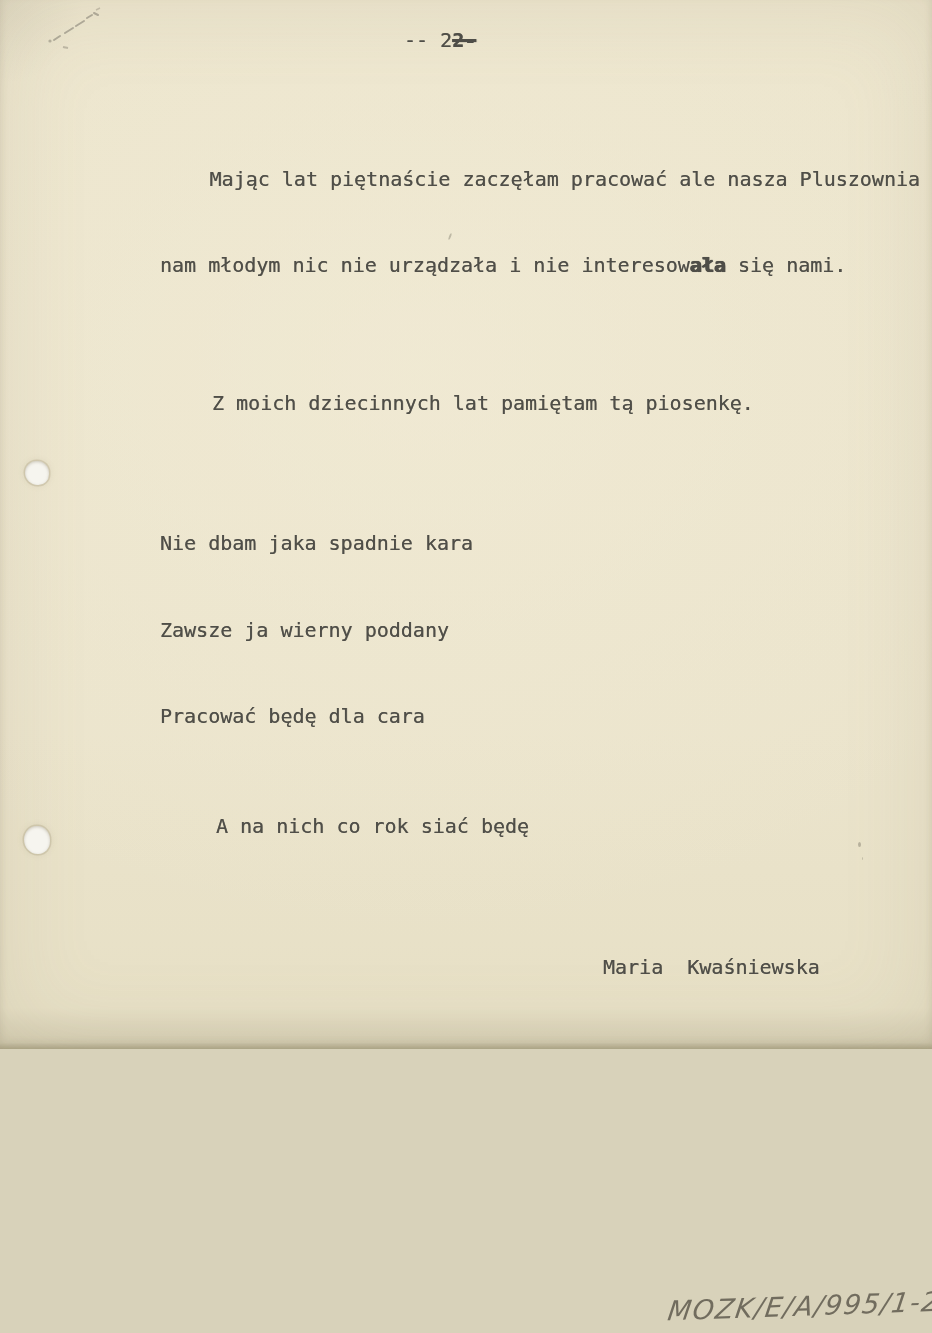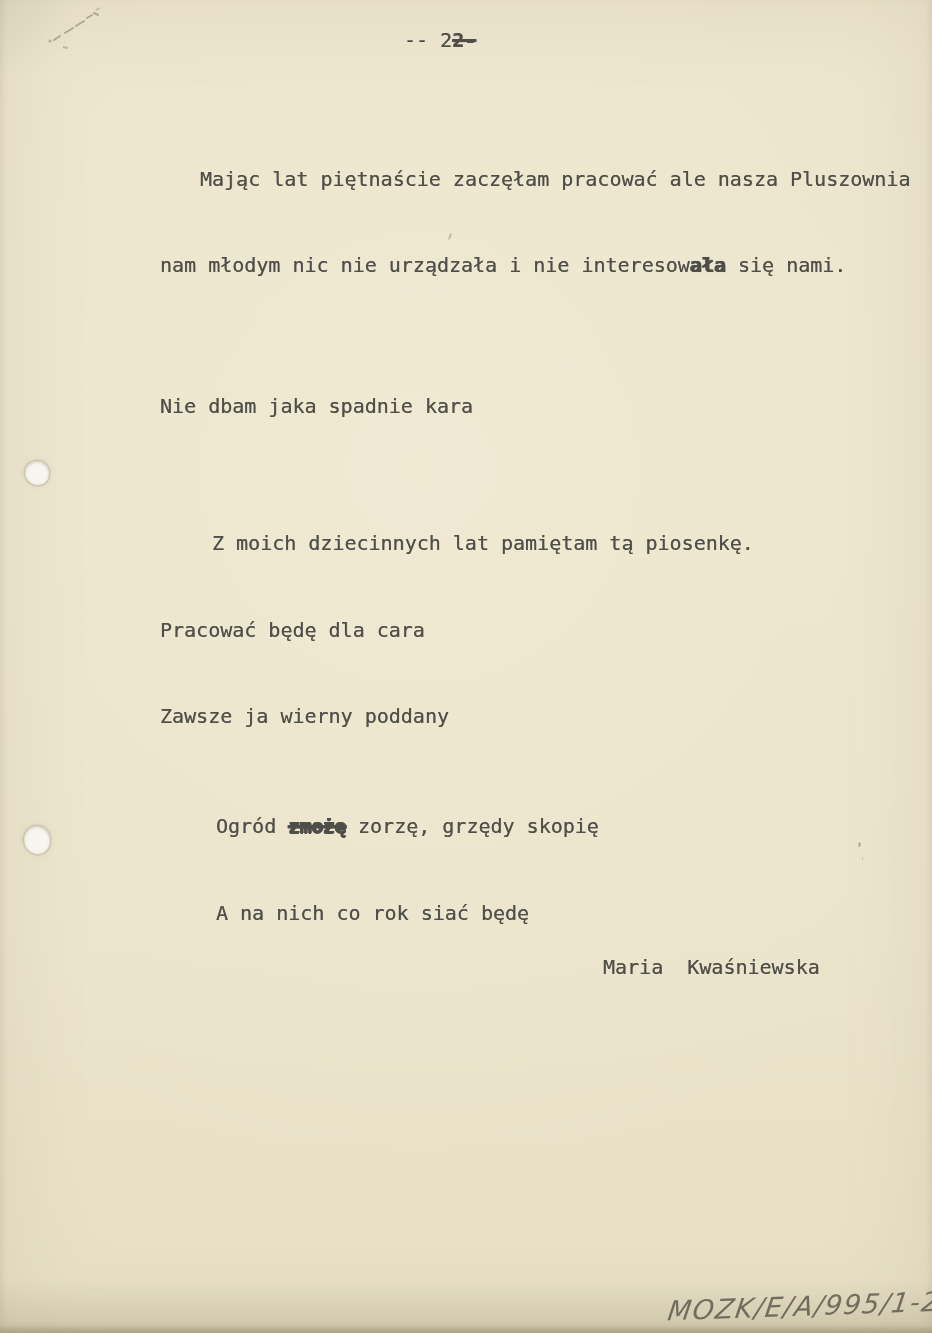--- a/index.html
+++ b/index.html
@@ -4,21 +4,21 @@
 <style>
   html, body { margin: 0; padding: 0; }
   body {
     width: 932px; height: 1333px;
     background: #d8d2ba;
     font-family: "DejaVu Sans Mono", "Liberation Mono", monospace;
     overflow: hidden;
   }
   .page {
     position: relative;
-    width: 932px; height: 1333px;
+    width: 932px; height: 1049px;
     background:
       radial-gradient(ellipse 130% 90% at 45% 35%, rgba(243,237,216,0.55) 0%, rgba(0,0,0,0) 60%),
       radial-gradient(circle 120px at 0% 0%, rgba(120,118,110,0.10) 0%, rgba(0,0,0,0) 70%),
       linear-gradient(180deg, #ece5cd 0%, #ebe4cc 70%, #e7e0c6 96%, #d6cfb4 99.4%, #bab394 100%),
       #ebe4cc;
     box-shadow: inset 0 0 90px rgba(150,138,105,0.16), inset 0 -5px 8px rgba(110,100,75,0.18);
     color: #4f4e48;
   }
   .tw {
     font-size: 20px;
@@ -28,21 +28,21 @@
   }
   .page-number {
     position: absolute; left: 404px; top: 28px;
     font-size: 20px; white-space: pre;
   }
   .pn-struck { text-decoration: line-through; text-decoration-thickness: 2.5px; font-weight: bold; }
   .body-text {
     position: absolute; left: 160px; top: 112px; width: 760px;
   }
   .line { line-height: 38.4px; height: 38.4px; }
-  .ind-m { padding-left: 40px; }
+  .ind-m { padding-left: 40px; text-align: right; }
   .ind-z { padding-left: 52px; }
   .ind-s { padding-left: 56px; }
   .mt-sentence { margin-top: 27px; }
   .mt-poem { margin-top: 30px; }
   .ot {
     font-weight: bold;
     text-shadow: 0.7px 0 0 currentColor, -0.5px 0.3px 0 currentColor, 0.3px 0.4px 0.8px rgba(70,70,64,0.6);
   }
   .struck {
     font-weight: bold;
@@ -101,27 +101,26 @@
   <div class="hole hole-1"></div>
   <div class="hole hole-2"></div>
 
   <div class="speck speck-1"></div>
   <div class="speck speck-2"></div>
 
   <div class="body-text tw">
     <div class="line ind-m">Mając lat piętnaście zaczęłam pracować ale nasza Pluszownia</div>
     <div class="line"><span>nam młodym nic nie urządzała i nie interesow</span><span class="ot">ała</span><span> się nami.</span></div>
 
+    <div class="line ind-z mt-sentence">Z moich dziecinnych lat pamiętam tą piosenkę.</div>
+
     <div class="line mt-poem">Nie dbam jaka spadnie kara</div>
+    <div class="line">Zawsze ja wierny poddany</div>
+    <div class="line">Pracować będę dla cara</div>
 
-    <div class="line ind-z mt-sentence">Z moich dziecinnych lat pamiętam tą piosenkę.</div>
-    <div class="line">Pracować będę dla cara</div>
-    <div class="line">Zawsze ja wierny poddany</div>
-
-    <div class="line ind-s"><span>Ogród </span><span class="struck">zmożę</span><span> zorzę, grzędy skopię</span></div>
     <div class="line ind-s">A na nich co rok siać będę</div>
     
 
     
     
     
     
   </div>
 
   <div class="signature tw">Maria  Kwaśniewska</div>

